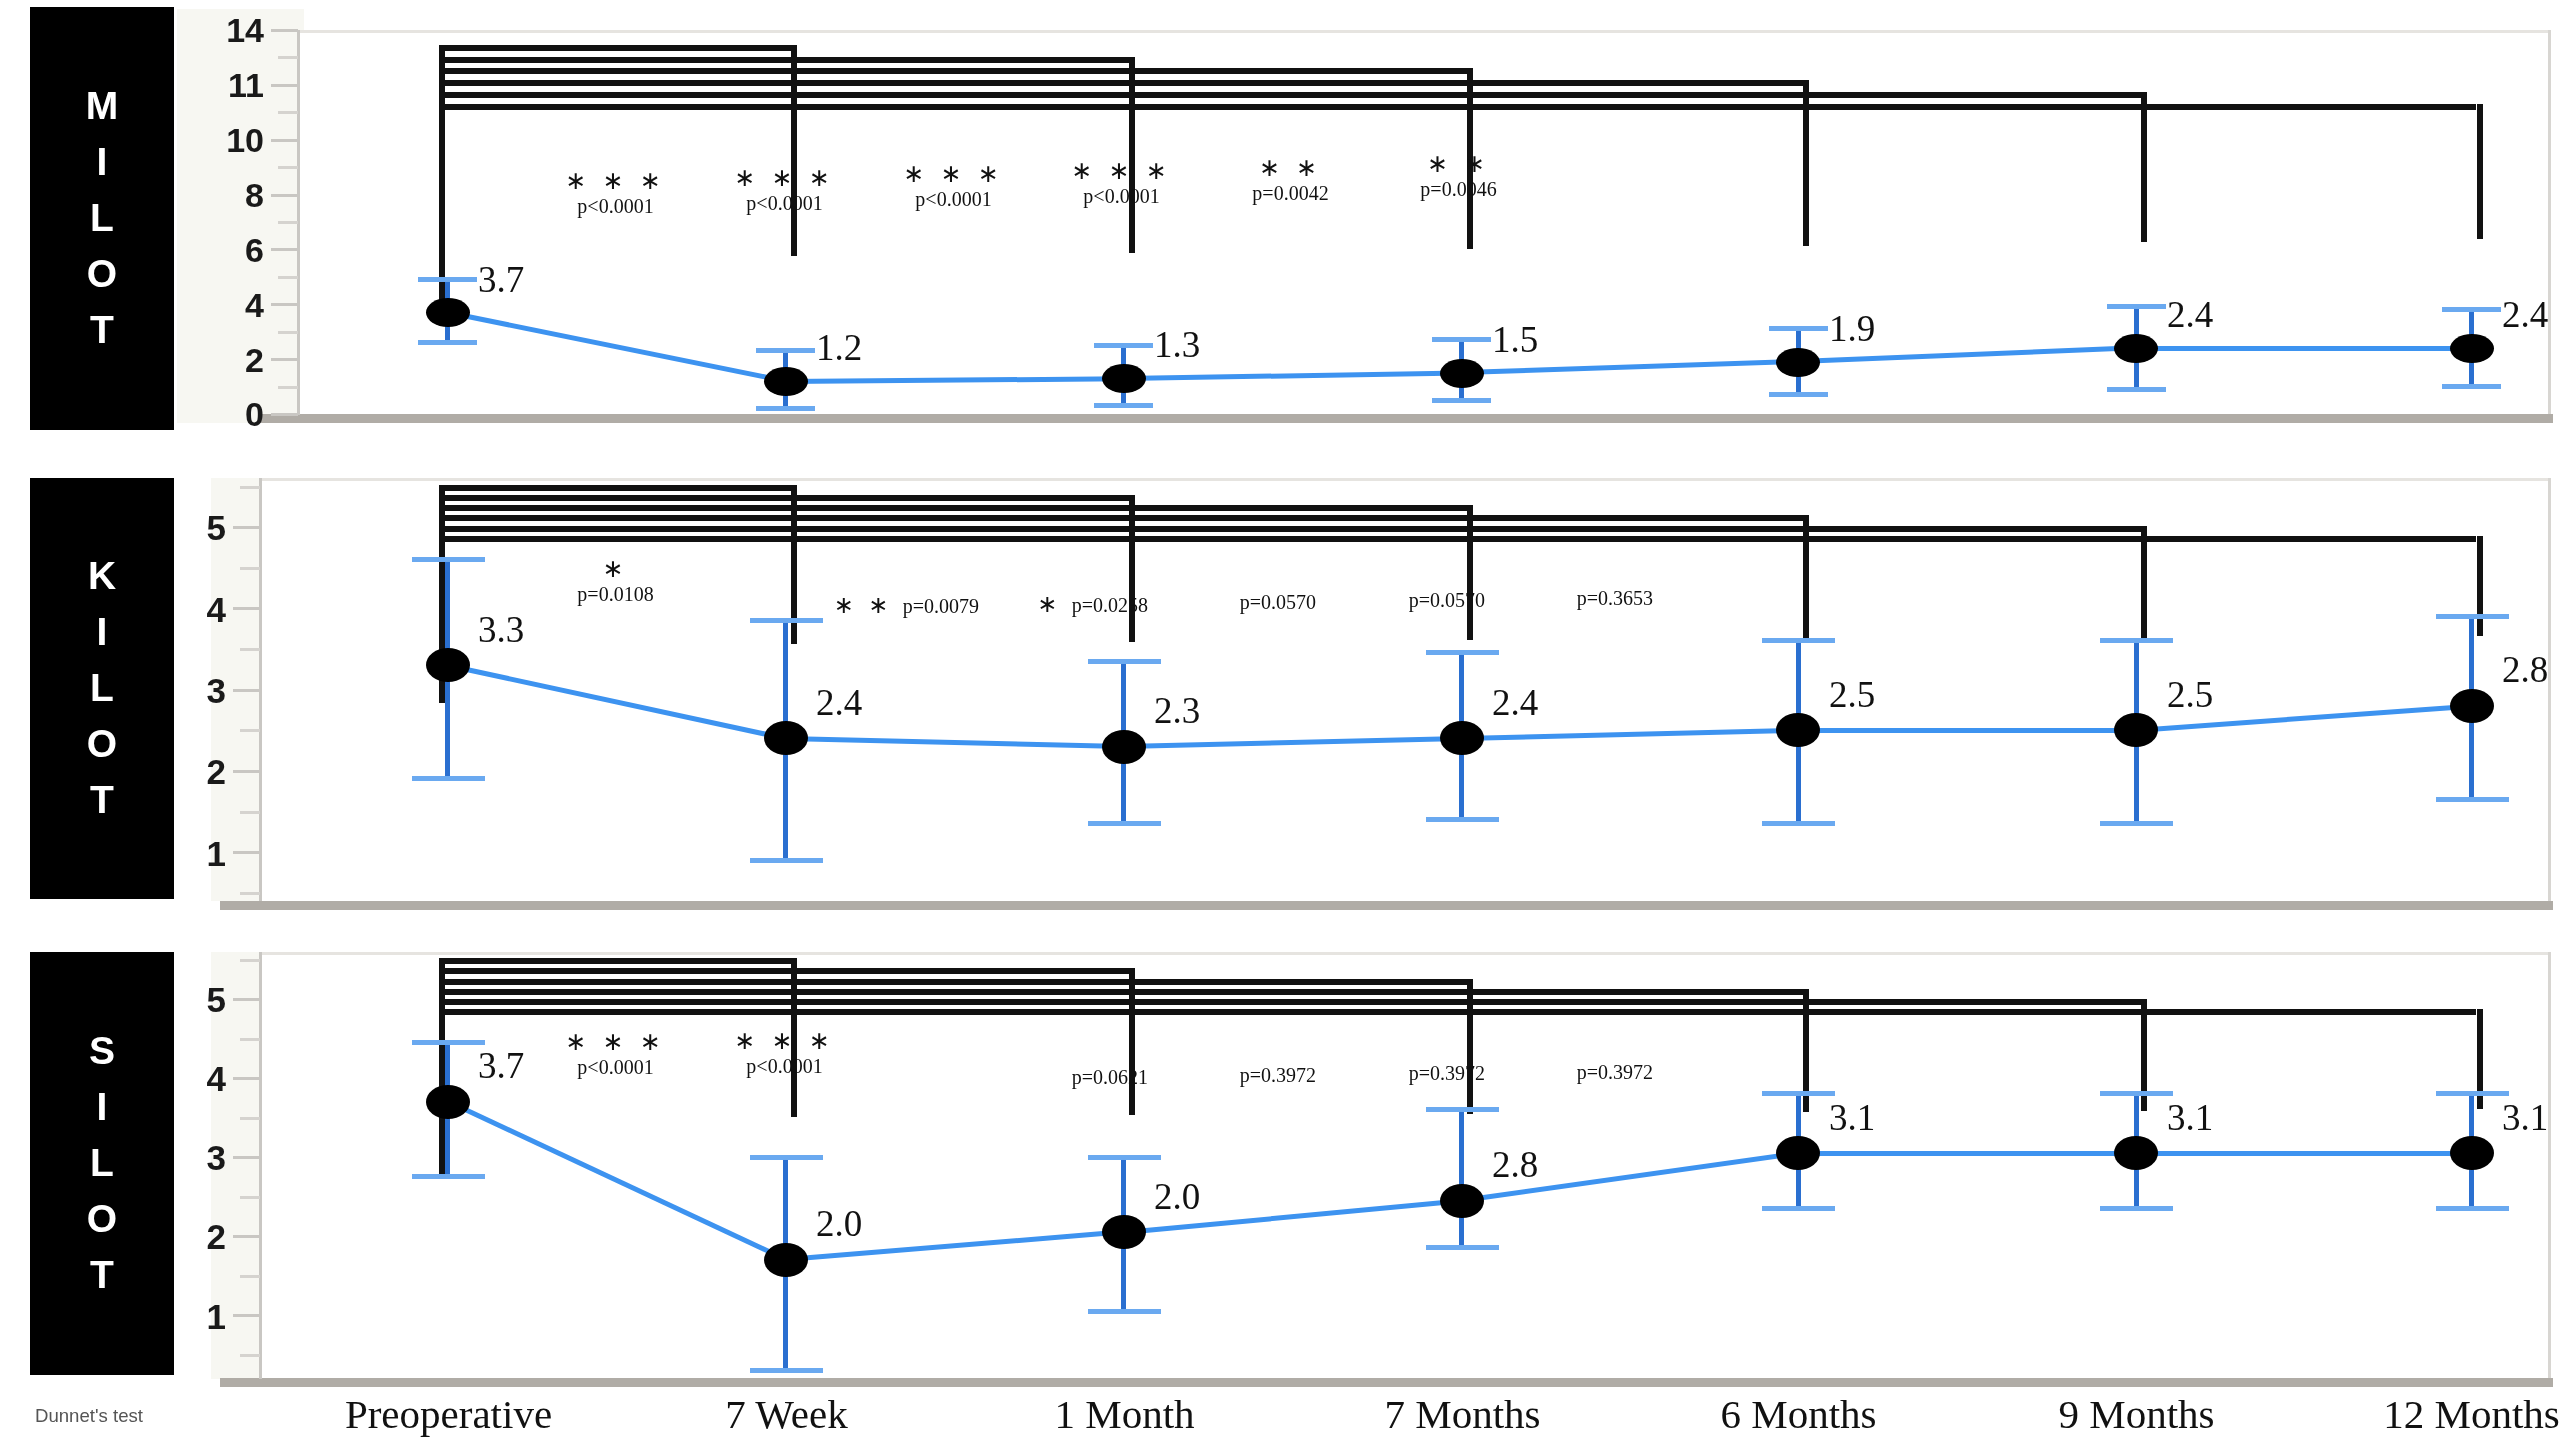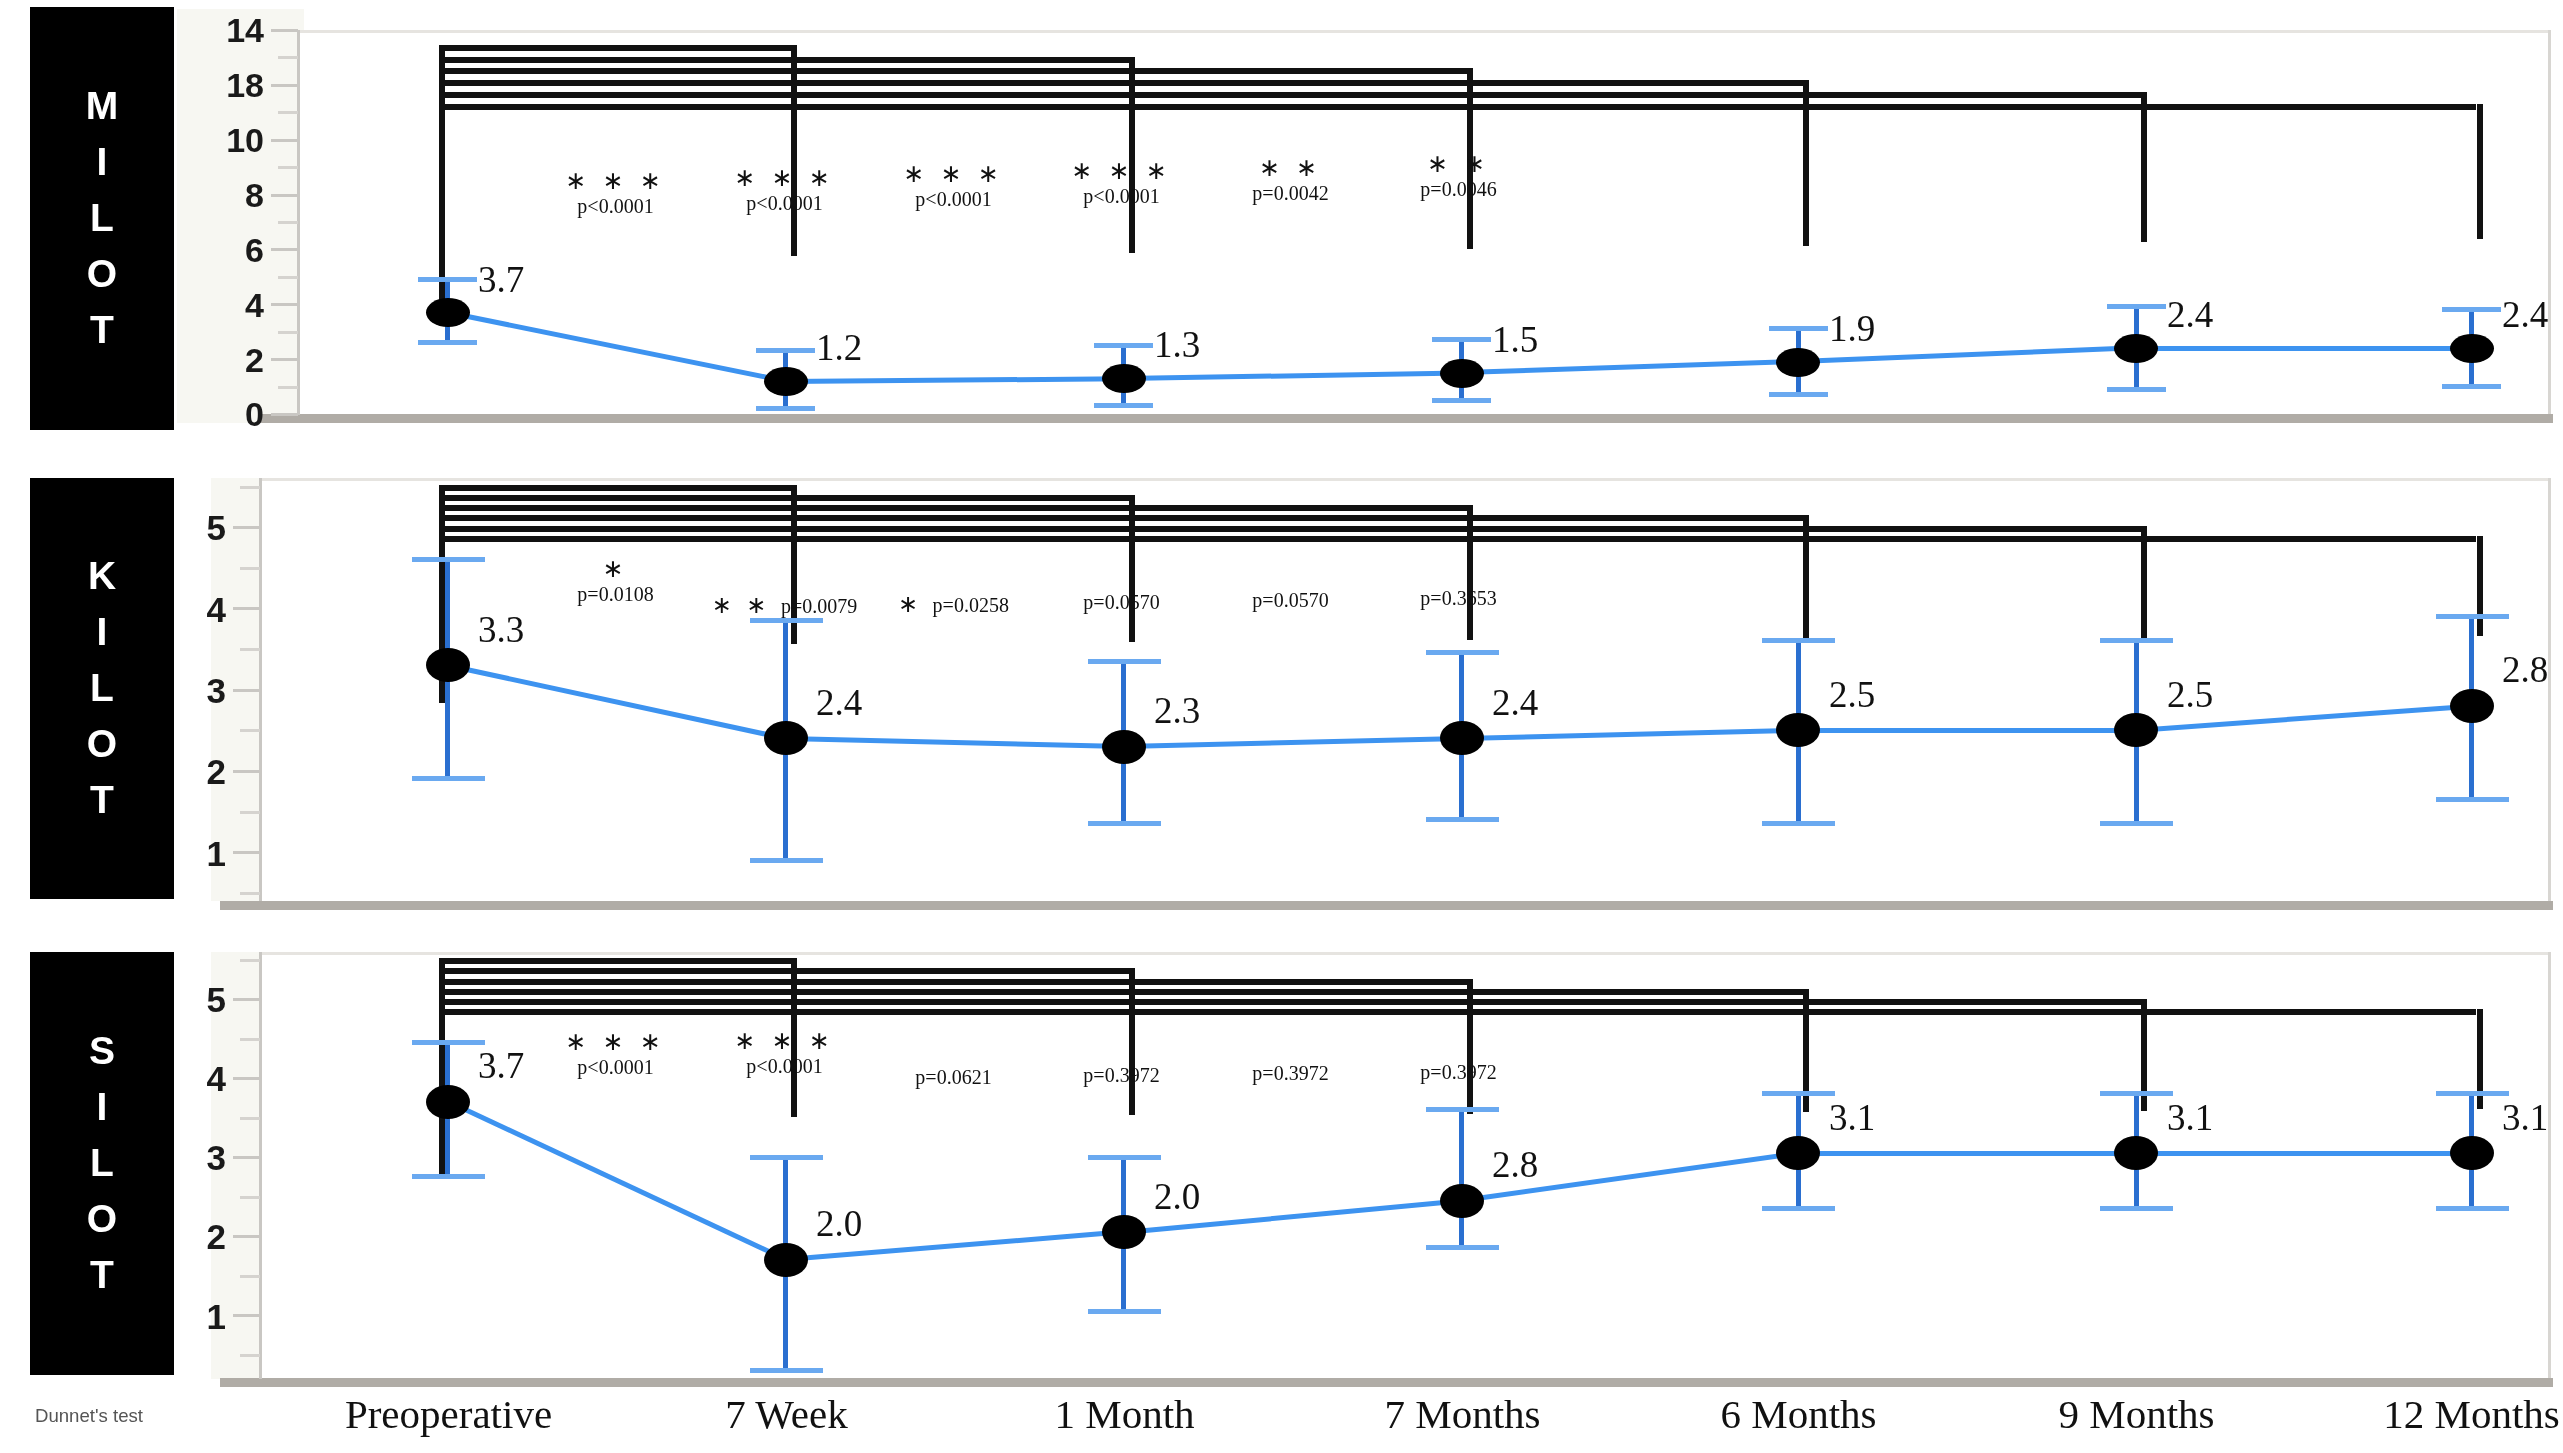--- a/index.html
+++ b/index.html
@@ -28,21 +28,21 @@
         font-weight:bold;color:#1a1a1a;text-align:right;}
 
   
   .brk-v{position:absolute;background:#111;width:6px;}
   .brk-h{position:absolute;background:#111;height:6px;}
 
   .sig{position:absolute;color:#111;text-align:center;
        font-family:"Liberation Serif",serif;white-space:nowrap;}
   .sig .stars{display:block;letter-spacing:5px;font-size:25px;line-height:1.05;}
   .sig .pv{display:block;font-size:20px;line-height:1.2;}
-  .sig.inline{white-space:nowrap;}
+  .sig.inline{white-space:nowrap;text-align:right;}
   .sig.inline .stars{display:inline;font-size:24px;letter-spacing:4.2px;}
   .sig.inline .pv{display:inline;font-size:20px;}
 
   
   .ebar-cap{position:absolute;background:#6aa9f0;height:5px;}
   .ebar-stem{position:absolute;background:#2a6fd0;width:5px;}
   .dot{position:absolute;background:#000;border-radius:50%;}
   .seg{position:absolute;background:#3d93f0;transform-origin:0 50%;height:5px;}
   .dlabel{position:absolute;color:#111;font-size:37px;white-space:nowrap;
           font-family:"Liberation Serif",serif;}
@@ -76,21 +76,21 @@
       <div class="ylab" style="left: 173px; top: 341px; width: 91px; font-size: 34px;">2</div>
       <div class="ytick" style="left: 271px; top: 303px; width: 27px;"></div>
       <div class="ylab" style="left: 173px; top: 286px; width: 91px; font-size: 34px;">4</div>
       <div class="ytick" style="left: 271px; top: 248px; width: 27px;"></div>
       <div class="ylab" style="left: 173px; top: 231px; width: 91px; font-size: 34px;">6</div>
       <div class="ytick" style="left: 271px; top: 194px; width: 27px;"></div>
       <div class="ylab" style="left: 173px; top: 176px; width: 91px; font-size: 34px;">8</div>
       <div class="ytick" style="left: 271px; top: 139px; width: 27px;"></div>
       <div class="ylab" style="left: 173px; top: 121px; width: 91px; font-size: 34px;">10</div>
       <div class="ytick" style="left: 271px; top: 84px; width: 27px;"></div>
-      <div class="ylab" style="left: 173px; top: 66px; width: 91px; font-size: 34px;">18</div>
+      <div class="ylab" style="left: 173px; top: 66px; width: 91px; font-size: 34px;">11</div>
       <div class="ytick" style="left: 271px; top: 29px; width: 27px;"></div>
       <div class="ylab" style="left: 173px; top: 11px; width: 91px; font-size: 34px;">14</div>
       <div class="ytick minor" style="left: 278px; top: 386px; width: 20px;"></div>
       <div class="ytick minor" style="left: 278px; top: 331px; width: 20px;"></div>
       <div class="ytick minor" style="left: 278px; top: 276px; width: 20px;"></div>
       <div class="ytick minor" style="left: 278px; top: 221px; width: 20px;"></div>
       <div class="ytick minor" style="left: 278px; top: 166px; width: 20px;"></div>
       <div class="ytick minor" style="left: 278px; top: 111px; width: 20px;"></div>
       <div class="ytick minor" style="left: 278px; top: 56px; width: 20px;"></div>
       <div class="brk-h" style="left: 439px; top: 45px; width: 352px;"></div>

